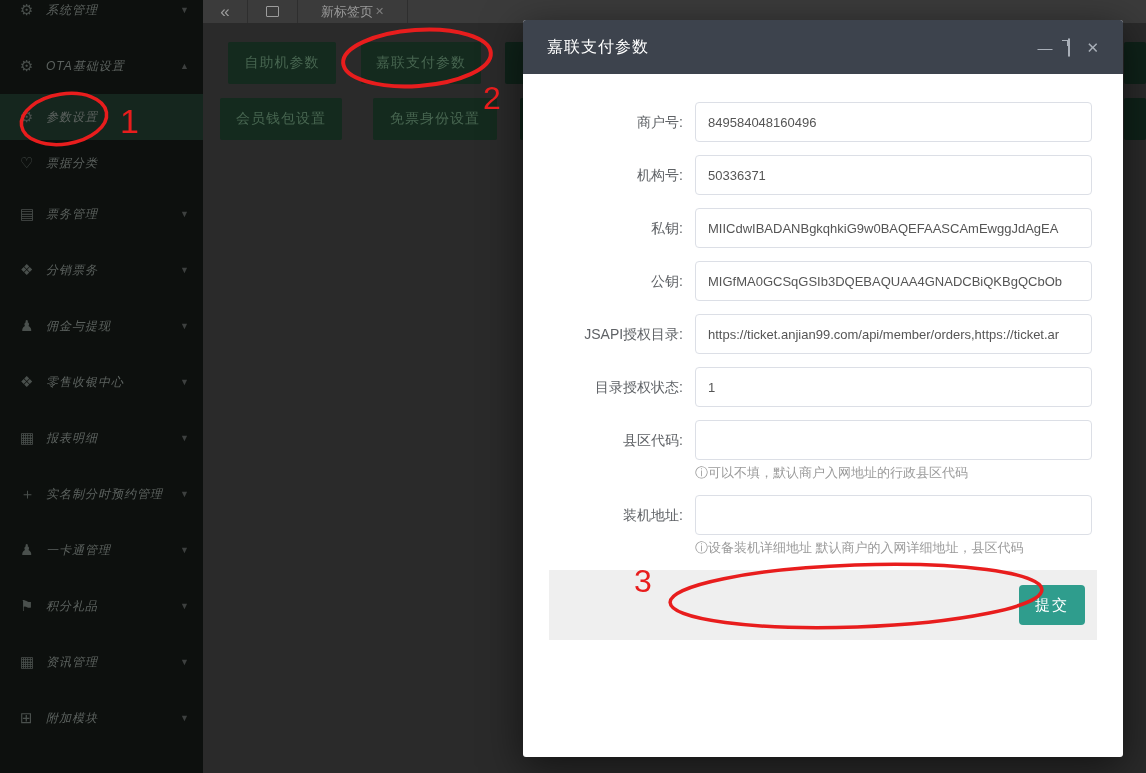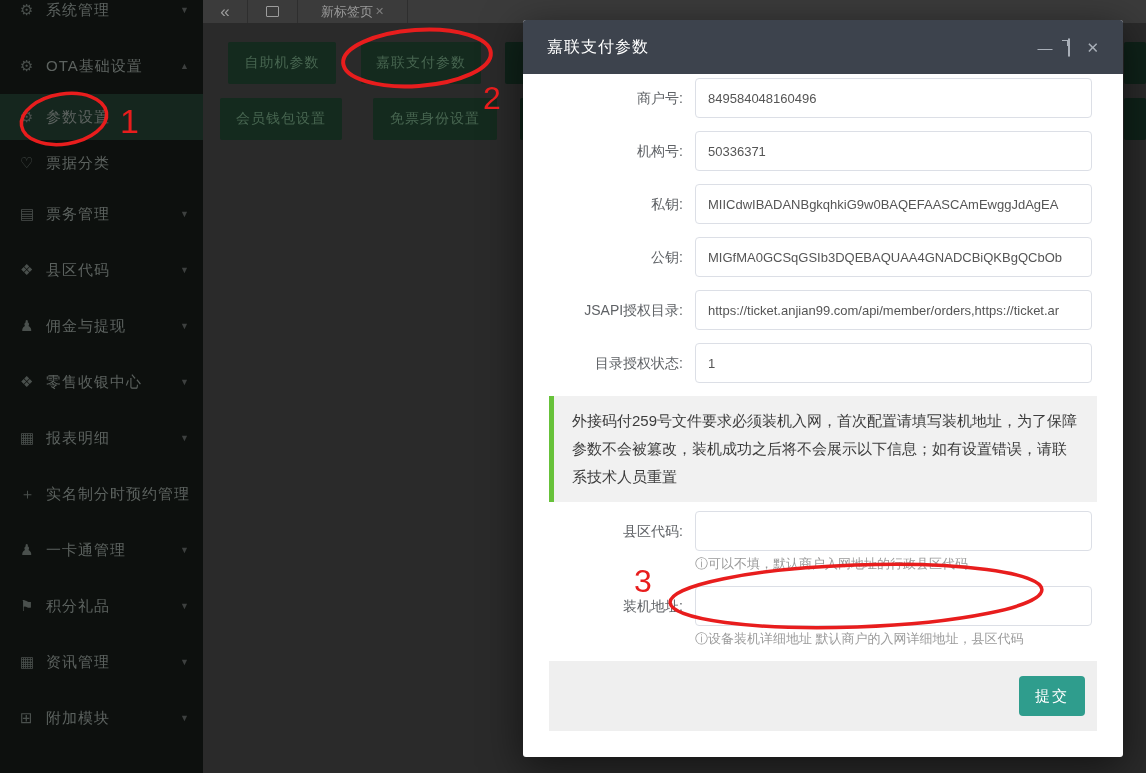--- a/index.html
+++ b/index.html
@@ -9,21 +9,21 @@
   
   .sidebar { position:absolute; left:0; top:0; width:203px; height:773px;
     background:#0d100e; overflow:hidden; z-index:2; }
   .nav { position:absolute; left:0; top:-18px; width:100%; }
   .nav-item { position:relative; display:flex; align-items:center; width:100%;
     padding-left:20px; cursor:pointer; }
   .nav-item.top { height:56px; }
   .nav-item.sub { height:46px; }
   .nav-item.active { background:#15261e; }
   .nav-icon { width:26px; font-size:15px; color:#4a504d; flex:0 0 26px; }
-  .nav-label { font-size:15px; color:#5c625f; letter-spacing:1px; white-space:nowrap; }
+  .nav-label { font-size:12px; color:#5c625f; letter-spacing:1px; white-space:nowrap;font-style:italic; }
   .nav-chevron { position:absolute; right:14px; font-size:9px; color:#3d403f; }
 
   
   .tabbar { position:absolute; left:203px; top:0; width:943px; height:23px;
     background:#3b3b3b; display:flex; align-items:center; z-index:1; }
   .tab-seg { height:100%; display:flex; align-items:center; justify-content:center;
     border-right:1px solid #2e2e2e; color:#9c9c9c; }
   .seg-collapse { width:45px; font-size:17px; }
   .seg-home { width:50px; }
   .home-box { width:13px; height:11px; border:1.5px solid #9c9c9c; border-radius:1px; }
@@ -44,21 +44,21 @@
     display:flex; align-items:center; padding:0 24px; }
   .modal-title { color:#ffffff; font-size:16px; letter-spacing:1px; }
   .header-icons { margin-left:auto; display:flex; align-items:center; gap:16px;
     color:#a9afb8; }
   .hicon { font-size:15px; cursor:pointer; line-height:1; }
   .fs-box { width:13px; height:13px; border:1.5px solid #a9afb8; border-radius:2px;
     position:relative; }
   .fs-box::after { content:""; position:absolute; right:1px; top:1px; width:5px;
     height:5px; border-top:1.5px solid #a9afb8; border-right:1.5px solid #a9afb8; }
 
-  .modal-body { padding-top:4px; }
+  .modal-body { padding-top:28px; }
   .form-row { display:flex; margin:0 31px 13px 0; }
   .form-label { width:172px; flex:0 0 172px; text-align:right; padding-right:12px;
     line-height:40px; font-size:14px; color:#5f6266; white-space:nowrap; }
   .form-field { flex:1; }
   .form-input { width:100%; height:40px; border:1px solid #dcdfe6; border-radius:4px;
     padding:0 12px; font-size:13px; color:#555; outline:none; background:#fff;
     font-family:"Liberation Sans","DejaVu Sans",sans-serif; }
   .hint { margin-top:4px; font-size:13px; color:#9b9b9b; }
 
   .notice { margin:13px 26px 0 26px; background:#f1f1f1; border-left:5px solid #67c23a;
@@ -100,21 +100,21 @@
         <span class="nav-icon">♡</span>
         <span class="nav-label">票据分类</span>
       </div>
       <div class="nav-item top">
         <span class="nav-icon">▤</span>
         <span class="nav-label">票务管理</span>
         <span class="nav-chevron">▼</span>
       </div>
       <div class="nav-item top">
         <span class="nav-icon">❖</span>
-        <span class="nav-label">县区代码</span>
+        <span class="nav-label">分销票务</span>
         <span class="nav-chevron">▼</span>
       </div>
       <div class="nav-item top">
         <span class="nav-icon">♟</span>
         <span class="nav-label">佣金与提现</span>
         <span class="nav-chevron">▼</span>
       </div>
       <div class="nav-item top">
         <span class="nav-icon">❖</span>
         <span class="nav-label">零售收银中心</span>
@@ -210,21 +210,20 @@
     <div class="form-row">
       <div class="form-label">JSAPI授权目录:</div>
       <div class="form-field"><input class="form-input" value="https://ticket.anjian99.com/api/member/orders,https://ticket.ar" style=""></div>
     </div>
 
     <div class="form-row">
       <div class="form-label">目录授权状态:</div>
       <div class="form-field"><input class="form-input" value="1" style=""></div>
     </div>
 
-    <div class="notice">外接码付259号文件要求必须装机入网，首次配置请填写装机地址，为了保障参数不会被篡改，装机成功之后将不会展示以下信息；如有设置错误，请联系技术人员重置</div>
 
     <div class="form-row extra1">
       <div class="form-label">县区代码:</div>
       <div class="form-field">
         <input class="form-input" value="" style="">
         <div class="hint">ⓘ可以不填，默认商户入网地址的行政县区代码</div>
       </div>
     </div>
 
     <div class="form-row extra2">

